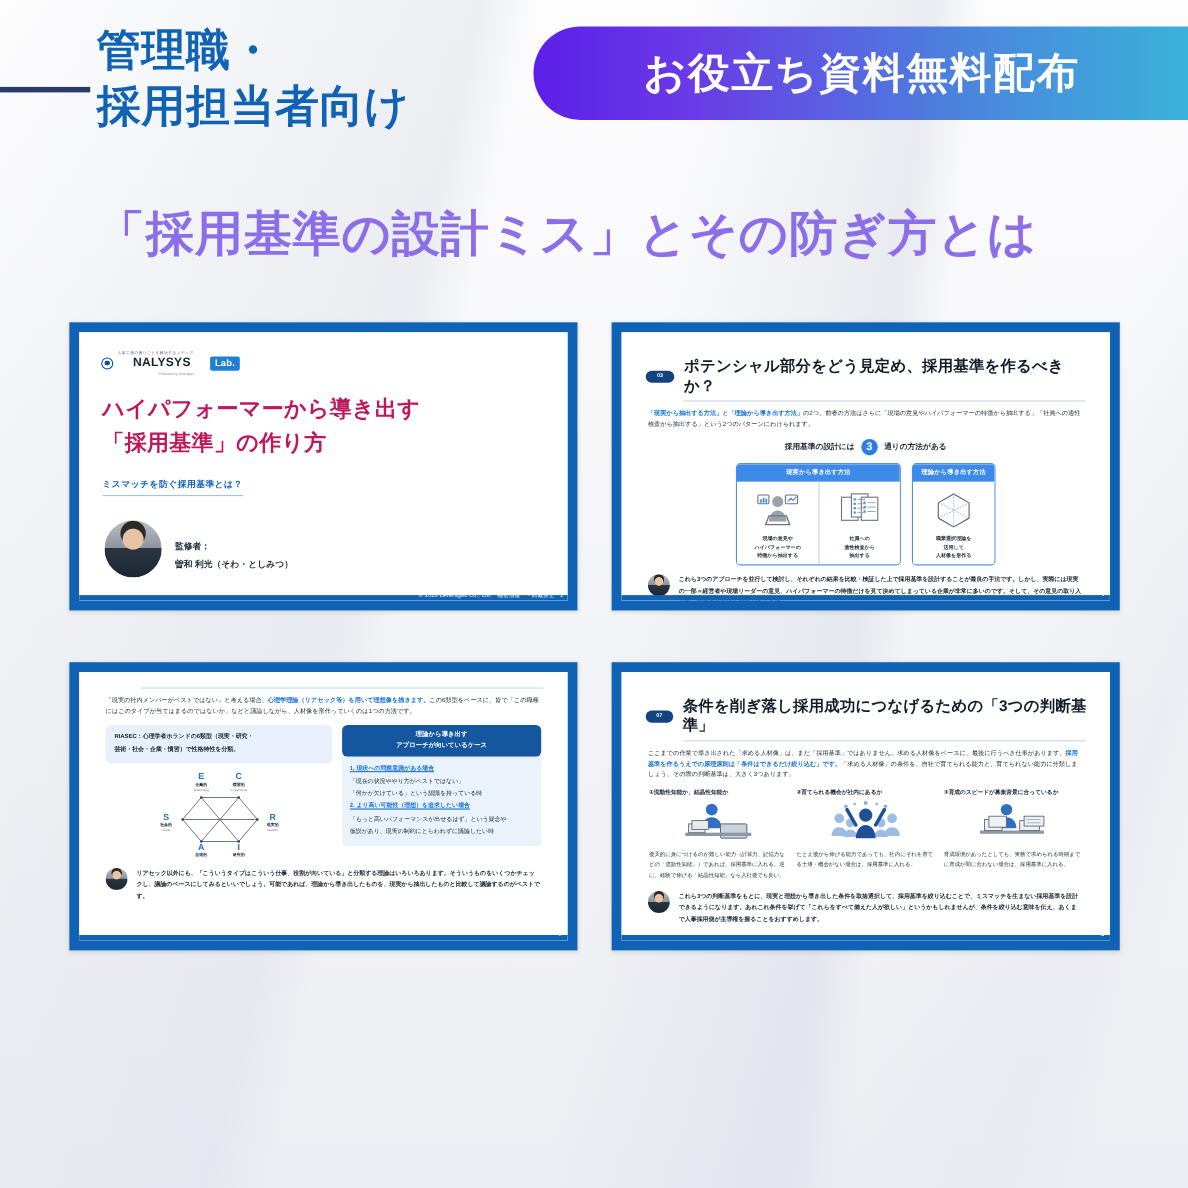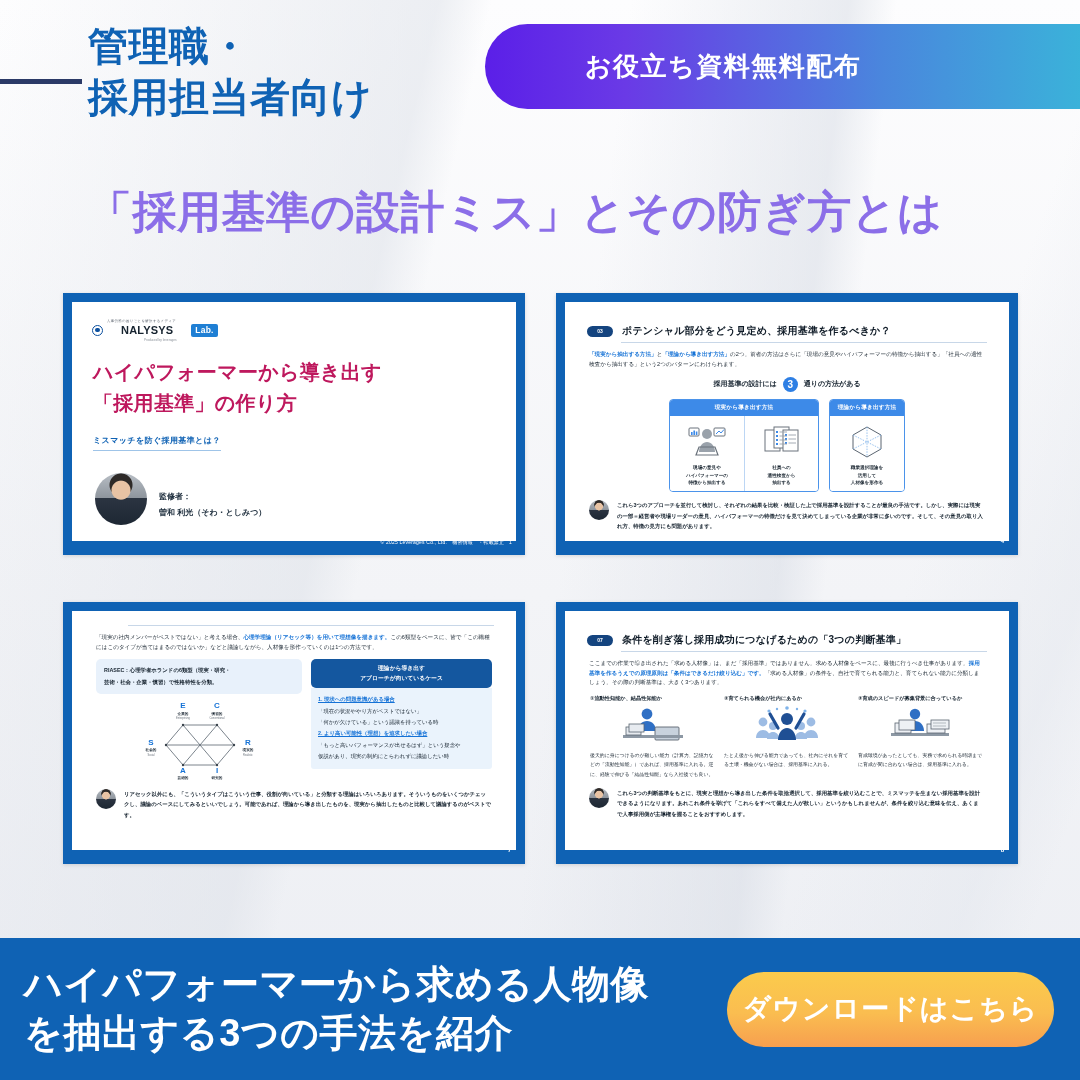--- a/index.html
+++ b/index.html
@@ -40,21 +40,21 @@
   .hdr-badge {
     position: absolute; left: 485px; top: 24px;
     width: 640px; height: 85px;
     border-radius: 44px 0 0 44px;
     background: linear-gradient(90deg, #5b1fe8 0%, #6a3ae6 22%, #4a86dd 62%, #37bcd9 100%);
     display: flex; align-items: center;
   }
   .hdr-badge-label {
     margin-left: 100px;
     color: #ffffff;
-    font-size: 26px; font-weight: 900;
+    font-size: 38px; font-weight: 900;
     letter-spacing: 1.5px;
     white-space: nowrap;
   }
 
   .main-title {
     position: absolute; left: 88px; top: 183px;
     width: 940px;
     font-size: 44px; font-weight: 900;
     color: #8b6ee8;
     letter-spacing: .5px;
@@ -138,21 +138,21 @@
   }
 
   
   .s-head { display: flex; align-items: center; gap: 9px; margin: 12px 0 0 8px; }
   .s-pill {
     width: 26px; height: 11px; border-radius: 6px;
     background: #14447f; color: #fff;
     font-size: 5px; font-weight: 700;
     display: flex; align-items: center; justify-content: center;
   }
-  .s-title { font-size: 10px; font-weight: 800; color: #101c28; letter-spacing: .2px; }
+  .s-title { font-size: 14px; font-weight: 800; color: #101c28; letter-spacing: .2px; }
   .s-rule { height: 1px; background: #c8d7e8; margin: 4px 8px 0 42px; }
 
   .s-lead { margin: 7px 10px 0; font-size: 5.6px; line-height: 1.72; color: #1b2732; }
   .s-lead .hl { color: #1572d6; font-weight: 700; }
 
   .s-center { text-align: center; font-size: 7px; font-weight: 700; color: #16232f; margin-top: 8px; }
   .num-bubble {
     display: inline-flex; align-items: center; justify-content: center;
     width: 15px; height: 15px; border-radius: 50%;
     background: #2e7fe4; color: #fff; font-size: 10px; font-weight: 800;
@@ -557,23 +557,14 @@
           <div class="note-ava"></div>
           <div class="note-text">これら3つの判断基準をもとに、現実と理想から導き出した条件を取捨選択して、採用基準を絞り込むことで、ミスマッチを生まない採用基準を設計できるようになります。あれこれ条件を挙げて「これらをすべて備えた人が欲しい」というかもしれませんが、条件を絞り込む意味を伝え、あくまで人事採用側が主導権を握ることをおすすめします。</div>
         </div>
 
         <div class="slide-footbar"></div>
         <div class="slide-num">8</div>
       </div>
     </div>
   </div>
 
-  <div class="cta">
-    <div class="cta-text">
-      <span>ハイパフォーマーから求める人物像</span>
-      <span>を抽出する3つの手法を紹介</span>
-    </div>
-    <button class="cta-btn">
-      <span class="cta-btn-label">ダウンロードはこちら</span>
-    </button>
-  </div>
 
 </div>
 
 </body></html>

